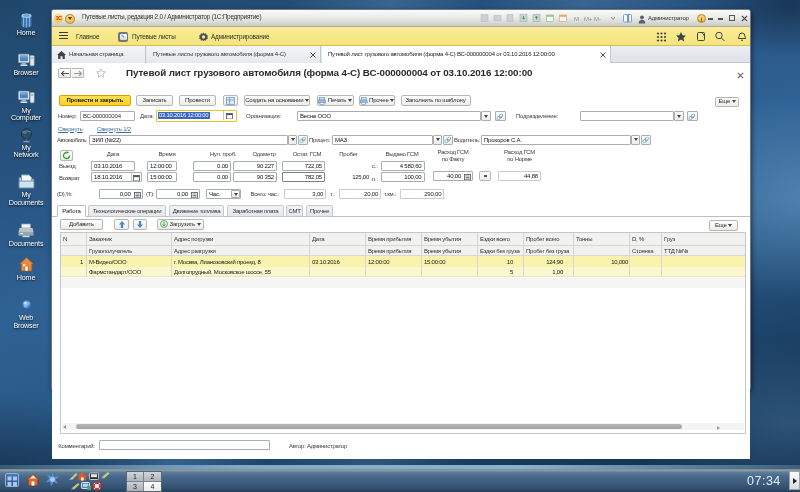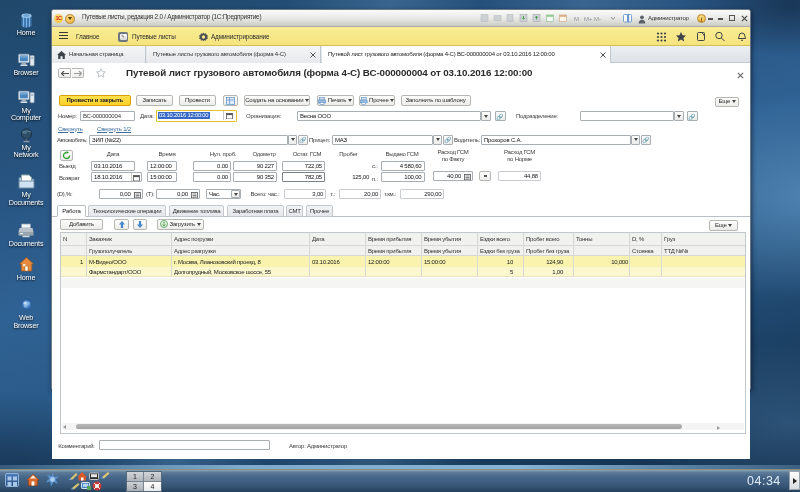--- a/index.html
+++ b/index.html
@@ -521,17 +521,17 @@
       <circle cx="29" cy="15" r="2" fill="#f4f4f4"></circle>
       <path d="M26 12 L32 18 M32 12 L26 18" stroke="#f4f4f4" stroke-width="1"></path>
   </svg>
 
   <div class="abs" style="left:126px;top:1px;width:36px;height:21px;border:1px solid #55677a;">
     <div class="abs" style="left:0;top:0;width:17px;height:9.5px;background:linear-gradient(#d2d6da,#aeb4ba);border-right:1px solid #7a848e;border-bottom:1px solid #7a848e;font-size:7px;color:#222;text-align:center;line-height:9px;">1</div>
     <div class="abs" style="left:17px;top:0;width:17px;height:9.5px;background:linear-gradient(#d2d6da,#aeb4ba);border-bottom:1px solid #7a848e;font-size:7px;color:#222;text-align:center;line-height:9px;">2</div>
     <div class="abs" style="left:0;top:9.5px;width:17px;height:9.5px;background:linear-gradient(#cdd1d6,#a8aeb5);border-right:1px solid #7a848e;font-size:7px;color:#222;text-align:center;line-height:9px;">3</div>
     <div class="abs" style="left:17px;top:9.5px;width:17px;height:9.5px;background:linear-gradient(#fdfdfd,#e8eaec);font-size:7px;color:#222;text-align:center;line-height:9px;">4</div>
   </div>
-  <div class="abs" style="left:747px;top:3.5px;font-size:12.5px;color:#e0edf8;letter-spacing:0.5px;">04:34</div>
+  <div class="abs" style="left:747px;top:3.5px;font-size:12.5px;color:#e0edf8;letter-spacing:0.5px;">07:34</div>
 </div>
 <div class="abs" style="left:789px;top:471px;width:11px;height:19px;background:linear-gradient(#fdfdfd,#d8dce0);border:1px solid #9aa2aa;display:flex;align-items:center;justify-content:center;">
     <div style="width:0;height:0;border-top:3px solid transparent;border-bottom:3px solid transparent;border-left:4px solid #222;"></div>
   </div>
 
 </body></html>

